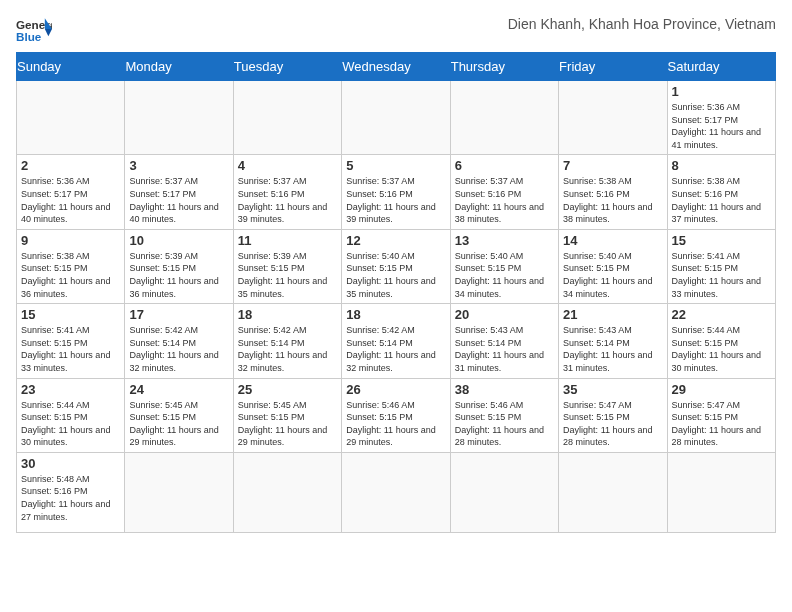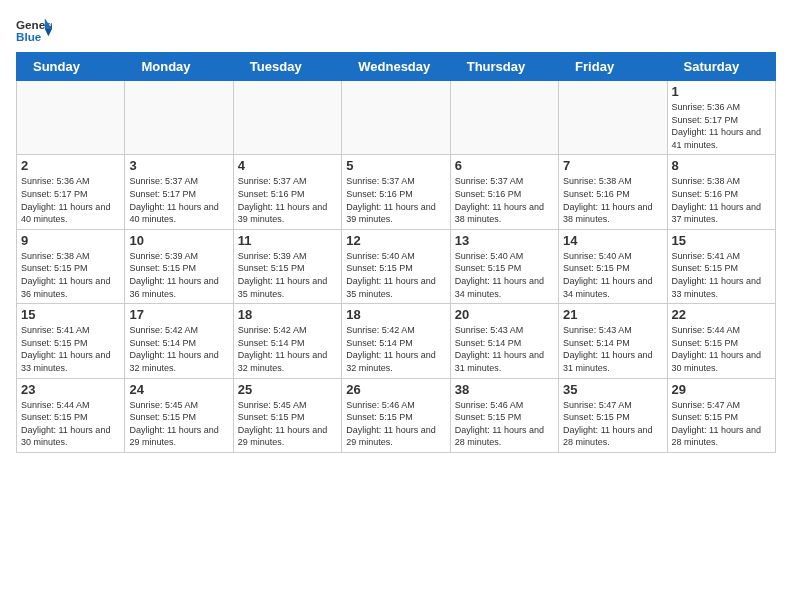--- a/index.html
+++ b/index.html
@@ -40,22 +40,22 @@
     }
     .calendar {
       width: 100%;
       border-collapse: collapse;
       border: 1px solid #ccc;
     }
     .calendar th {
       background: #1a6fc4;
       color: #fff;
       font-size: 13px;
-      font-weight: bold;
-      padding: 6px 16px;
+      font-weight: normal;
+      padding: 6px 0;
       text-align: left;
       border: 1px solid #1a6fc4;
     }
     .calendar td {
       width: 108px;
       vertical-align: top;
       border: 1px solid #ccc;
       padding: 3px 4px;
       font-size: 9.5px;
       color: #333;
@@ -83,20 +83,21 @@
 <div class="header">
   <div class="logo">
     <svg class="logo-icon" viewBox="0 0 40 30">
       <text x="0" y="14" font-size="13" font-weight="bold" fill="#333">General</text>
       <text x="0" y="27" font-size="13" font-weight="bold" fill="#1a6fc4">Blue</text>
       <polygon points="32,2 40,14 32,14" fill="#1a6fc4"></polygon>
       <polygon points="32,14 40,14 36,22" fill="#0d4fa0"></polygon>
     </svg>
   </div>
   <div class="title-block">
+    <div class="subtitle">Dien Khanh, Khanh Hoa Province, Vietnam</div>
   </div>
 </div>
 
 <table class="calendar">
   <thead>
     <tr>
     <th>Sunday</th>
         <th>Monday</th>
         <th>Tuesday</th>
         <th>Wednesday</th>
@@ -318,14 +319,29 @@
 and 28 minutes.</div>
         </td>
         <td>
           <span class="day-num">29</span>
           <div class="day-info">Sunrise: 5:47 AM
 Sunset: 5:15 PM
 Daylight: 11 hours
 and 28 minutes.</div>
         </td>
       </tr>
+      <tr class="last-row">
+        <td>
+          <span class="day-num">30</span>
+          <div class="day-info">Sunrise: 5:48 AM
+Sunset: 5:16 PM
+Daylight: 11 hours
+and 27 minutes.</div>
+        </td>
+        <td class="empty"></td>
+        <td class="empty"></td>
+        <td class="empty"></td>
+        <td class="empty"></td>
+        <td class="empty"></td>
+        <td class="empty"></td>
+      </tr>
     </tbody>
 </table>
 
 </body></html>

